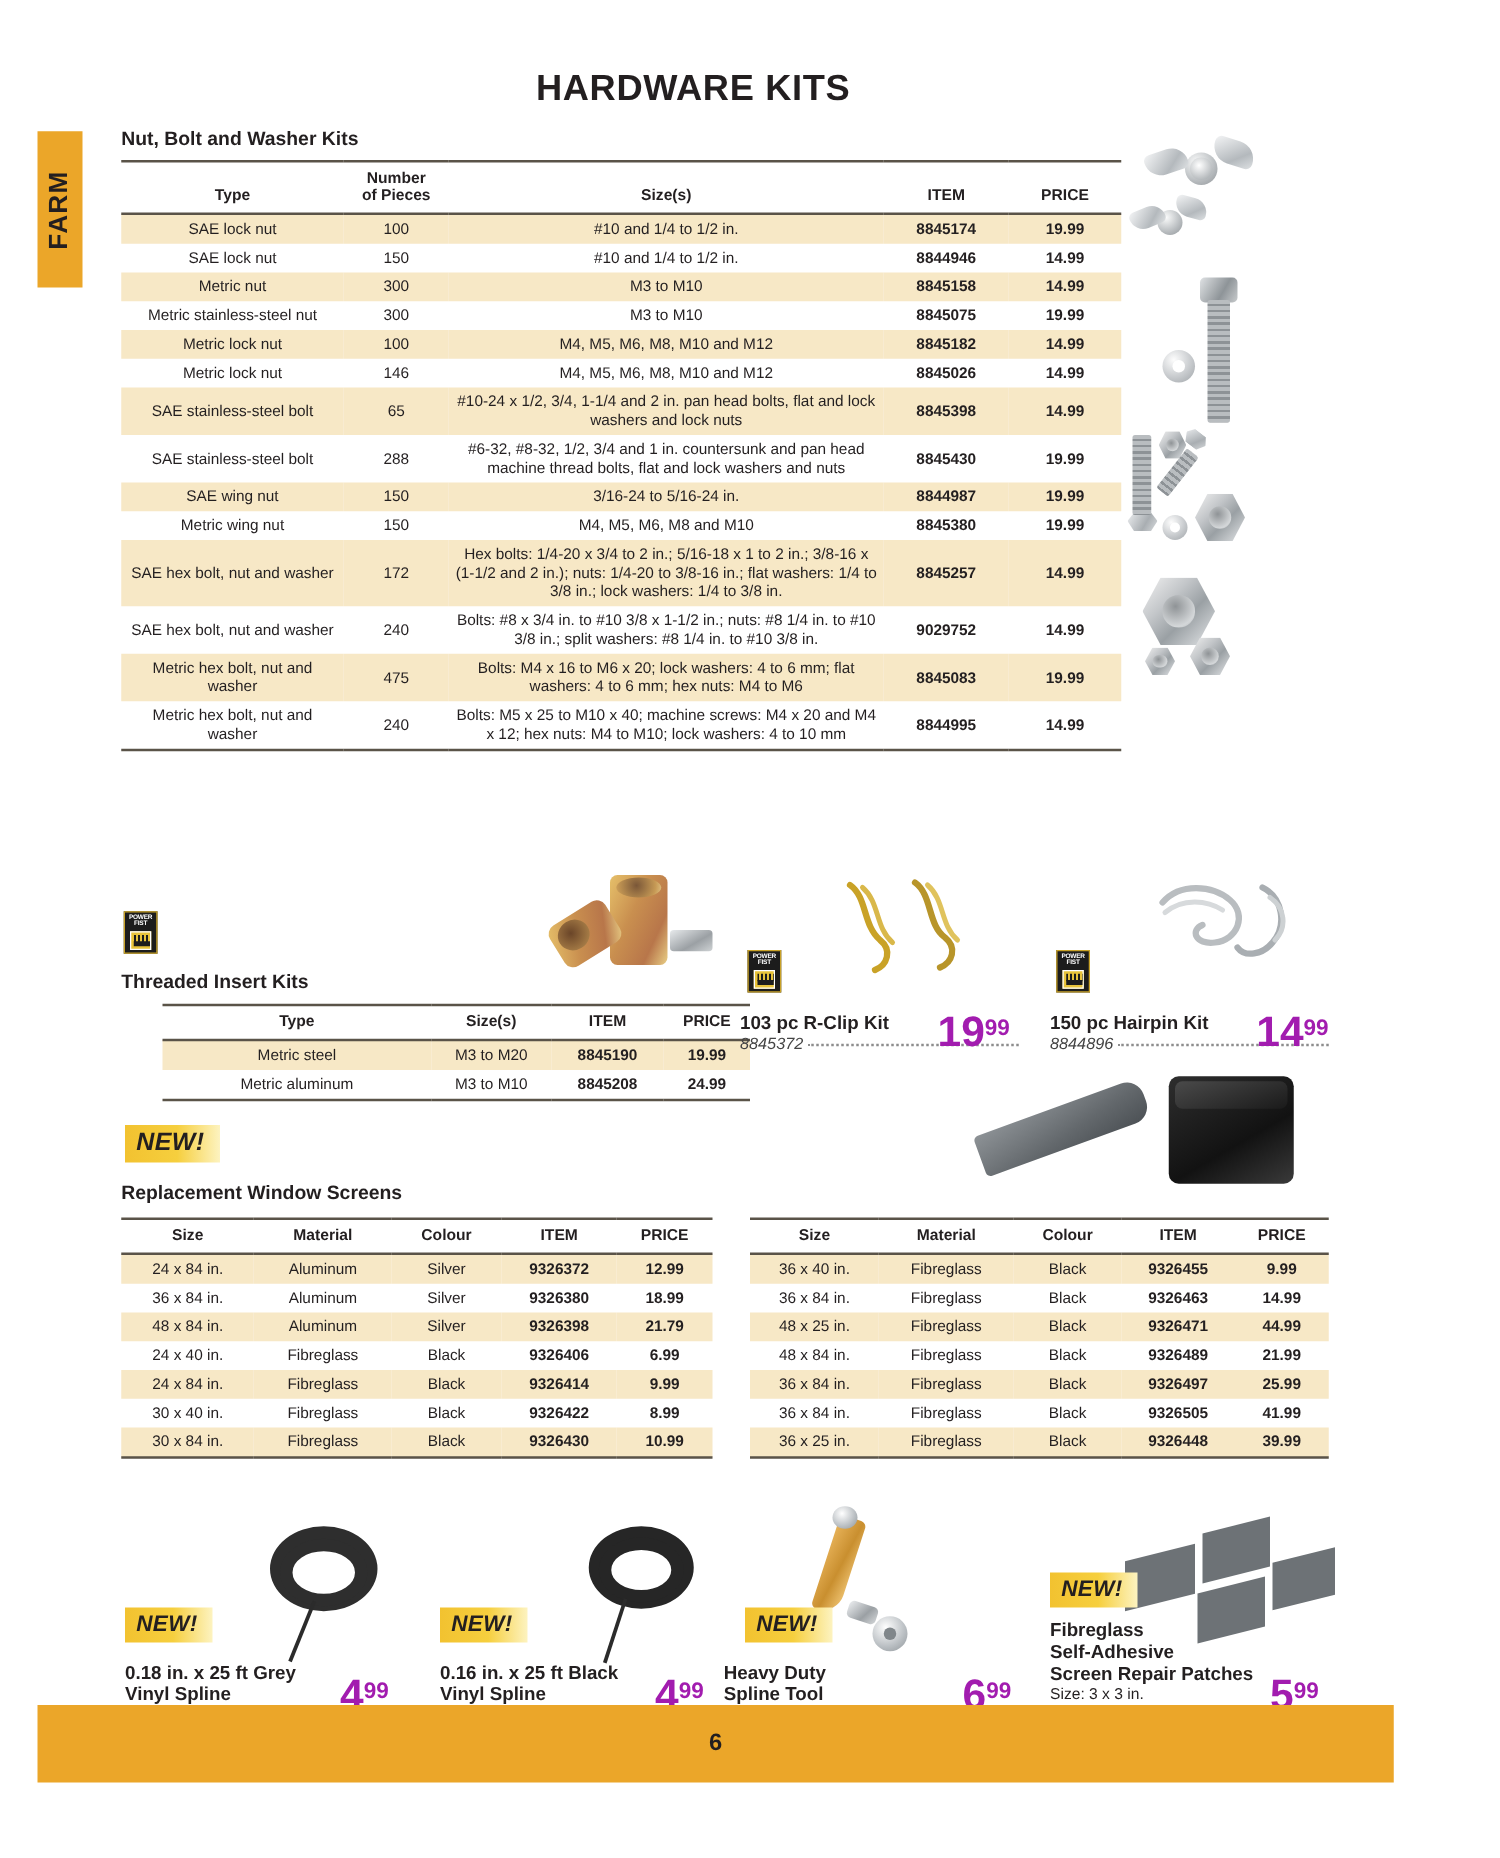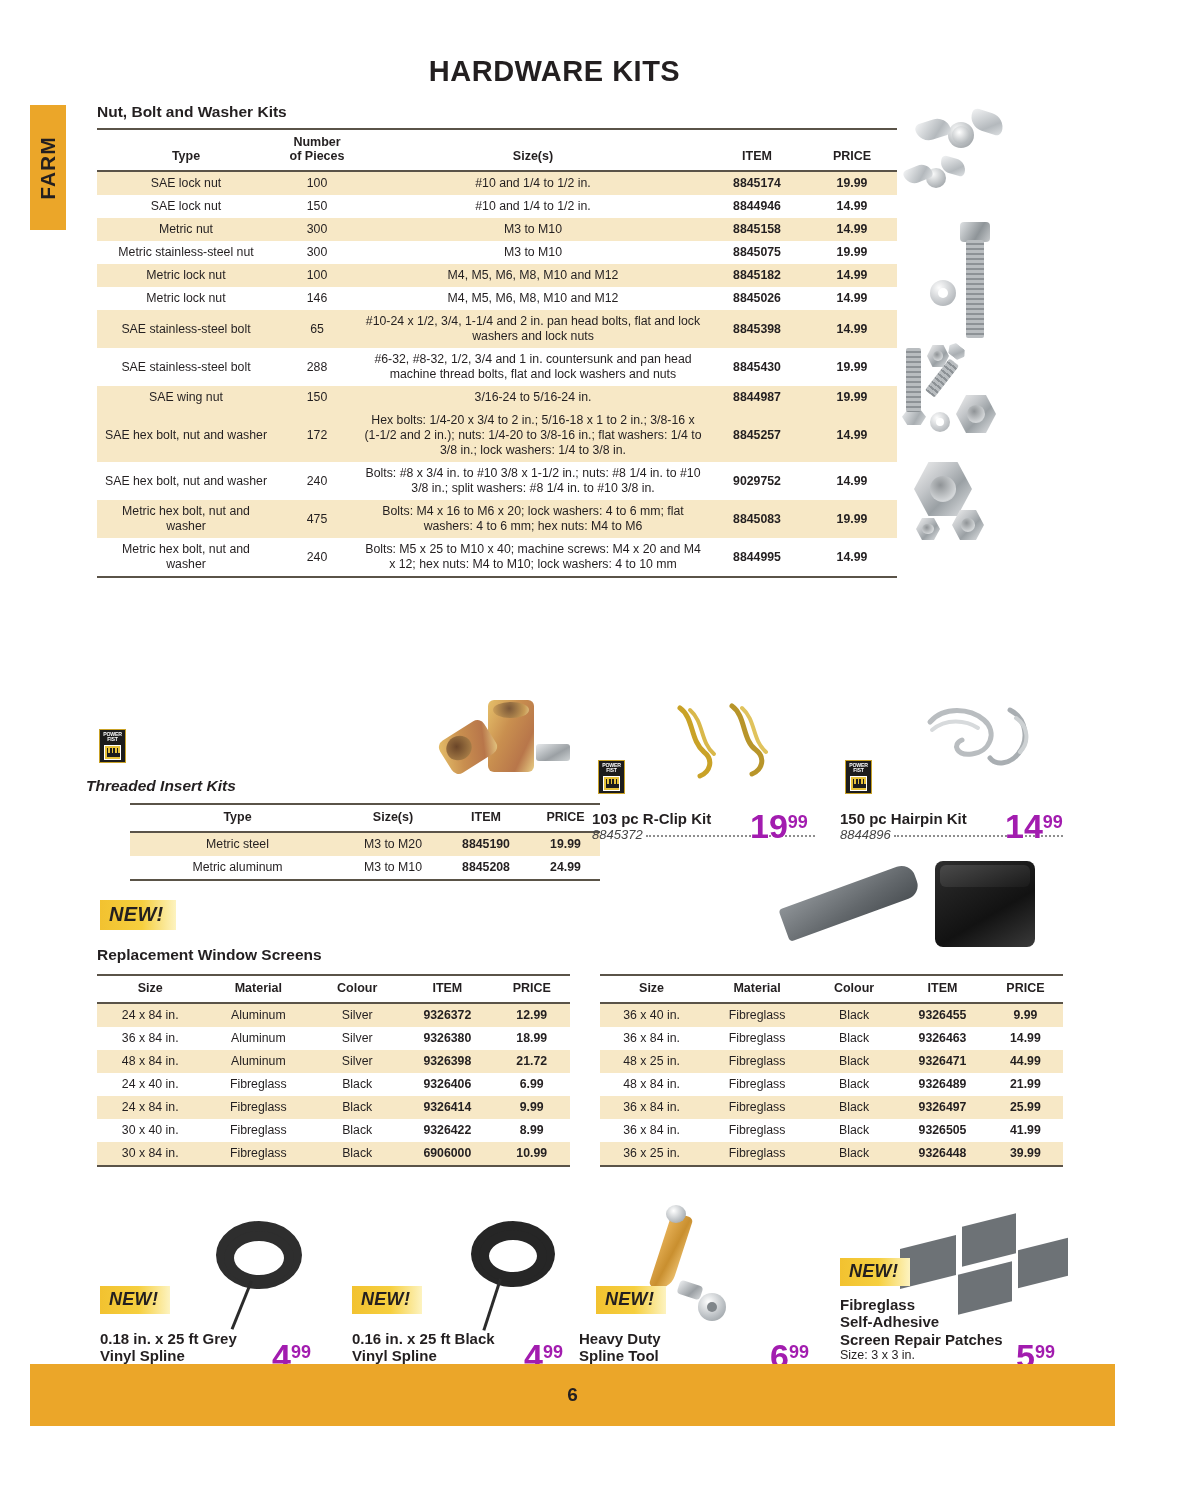--- a/index.html
+++ b/index.html
@@ -60,21 +60,21 @@
   #main-table-wrap { position: absolute; left: 97px; top: 128px; width: 800px; }
   #main-table col.c-type  { width: 178px; }
   #main-table col.c-num   { width: 84px; }
   #main-table col.c-size  { width: 348px; }
   #main-table col.c-item  { width: 100px; }
   #main-table col.c-price { width: 90px; }
   #main-table tbody tr td:first-child { border-right: 0; }
   .nb-head { position: absolute; left: 97px; top: 103px; }
 
   
-  #ti-head { position: absolute; left: 86px; top: 777px; font-style: italic; }
+  #ti-head { position: absolute; left: 97px; top: 777px; }
   #ti-wrap { position: absolute; left: 130px; top: 803px; width: 470px; }
   #ti-table col.c-type { width: 215px; }
   #ti-table col.c-size { width: 96px; }
   #ti-table col.c-item { width: 90px; }
   #ti-table col.c-price { width: 69px; }
 
   
   #ws-head { position: absolute; left: 97px; top: 946px; }
   #ws-left  { position: absolute; left: 97px;  top: 974px; width: 473px; }
   #ws-right { position: absolute; left: 600px; top: 974px; width: 463px; }
@@ -348,20 +348,27 @@
           <td class="item">8845430</td>
           <td class="price">19.99</td>
         </tr>
         <tr class="alt">
           <td>SAE wing nut</td>
           <td>150</td>
           <td class="sizes">3/16-24 to 5/16-24 in.</td>
           <td class="item">8844987</td>
           <td class="price">19.99</td>
         </tr>
+        <tr>
+          <td>Metric wing nut</td>
+          <td>150</td>
+          <td class="sizes">M4, M5, M6, M8 and M10</td>
+          <td class="item">8845380</td>
+          <td class="price">19.99</td>
+        </tr>
         <tr class="alt">
           <td>SAE hex bolt, nut and washer</td>
           <td>172</td>
           <td class="sizes">Hex bolts: 1/4-20 x 3/4 to 2 in.; 5/16-18 x 1 to 2 in.; 3/8-16 x (1-1/2 and 2 in.); nuts: 1/4-20 to 3/8-16 in.; flat washers: 1/4 to 3/8 in.; lock washers: 1/4 to 3/8 in.</td>
           <td class="item">8845257</td>
           <td class="price">14.99</td>
         </tr>
         <tr>
           <td>SAE hex bolt, nut and washer</td>
           <td>240</td>
@@ -537,21 +544,21 @@
           <td>Aluminum</td>
           <td>Silver</td>
           <td class="item">9326380</td>
           <td class="price">18.99</td>
         </tr>
         <tr class="alt">
           <td>48 x 84 in.</td>
           <td>Aluminum</td>
           <td>Silver</td>
           <td class="item">9326398</td>
-          <td class="price">21.72</td>
+          <td class="price">21.79</td>
         </tr>
         <tr>
           <td>24 x 40 in.</td>
           <td>Fibreglass</td>
           <td>Black</td>
           <td class="item">9326406</td>
           <td class="price">6.99</td>
         </tr>
         <tr class="alt">
           <td>24 x 84 in.</td>
@@ -564,21 +571,21 @@
           <td>30 x 40 in.</td>
           <td>Fibreglass</td>
           <td>Black</td>
           <td class="item">9326422</td>
           <td class="price">8.99</td>
         </tr>
         <tr class="alt">
           <td>30 x 84 in.</td>
           <td>Fibreglass</td>
           <td>Black</td>
-          <td class="item">6906000</td>
+          <td class="item">9326430</td>
           <td class="price">10.99</td>
         </tr>
       </tbody>
     </table>
   </div>
 
   <div id="ws-right">
     <table class="cat ws-table">
       <colgroup>
           <col class="c-size">

